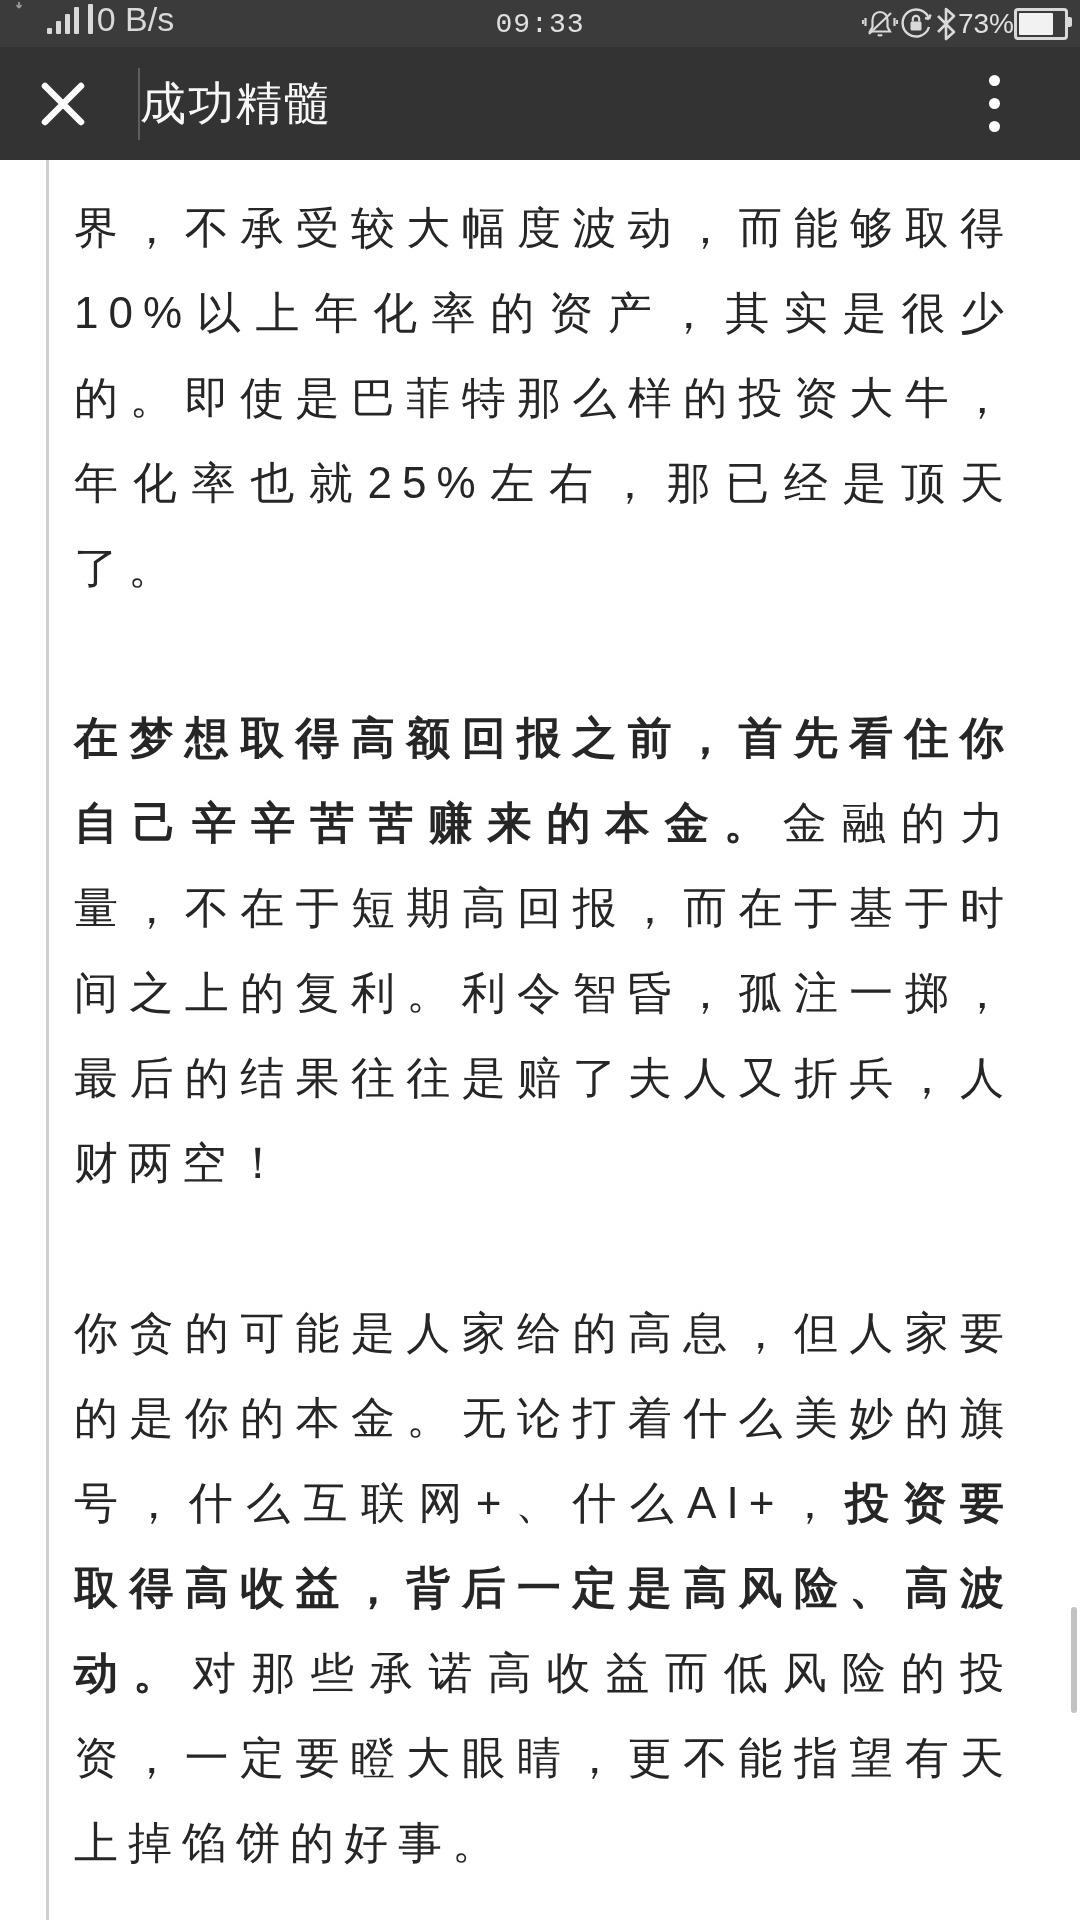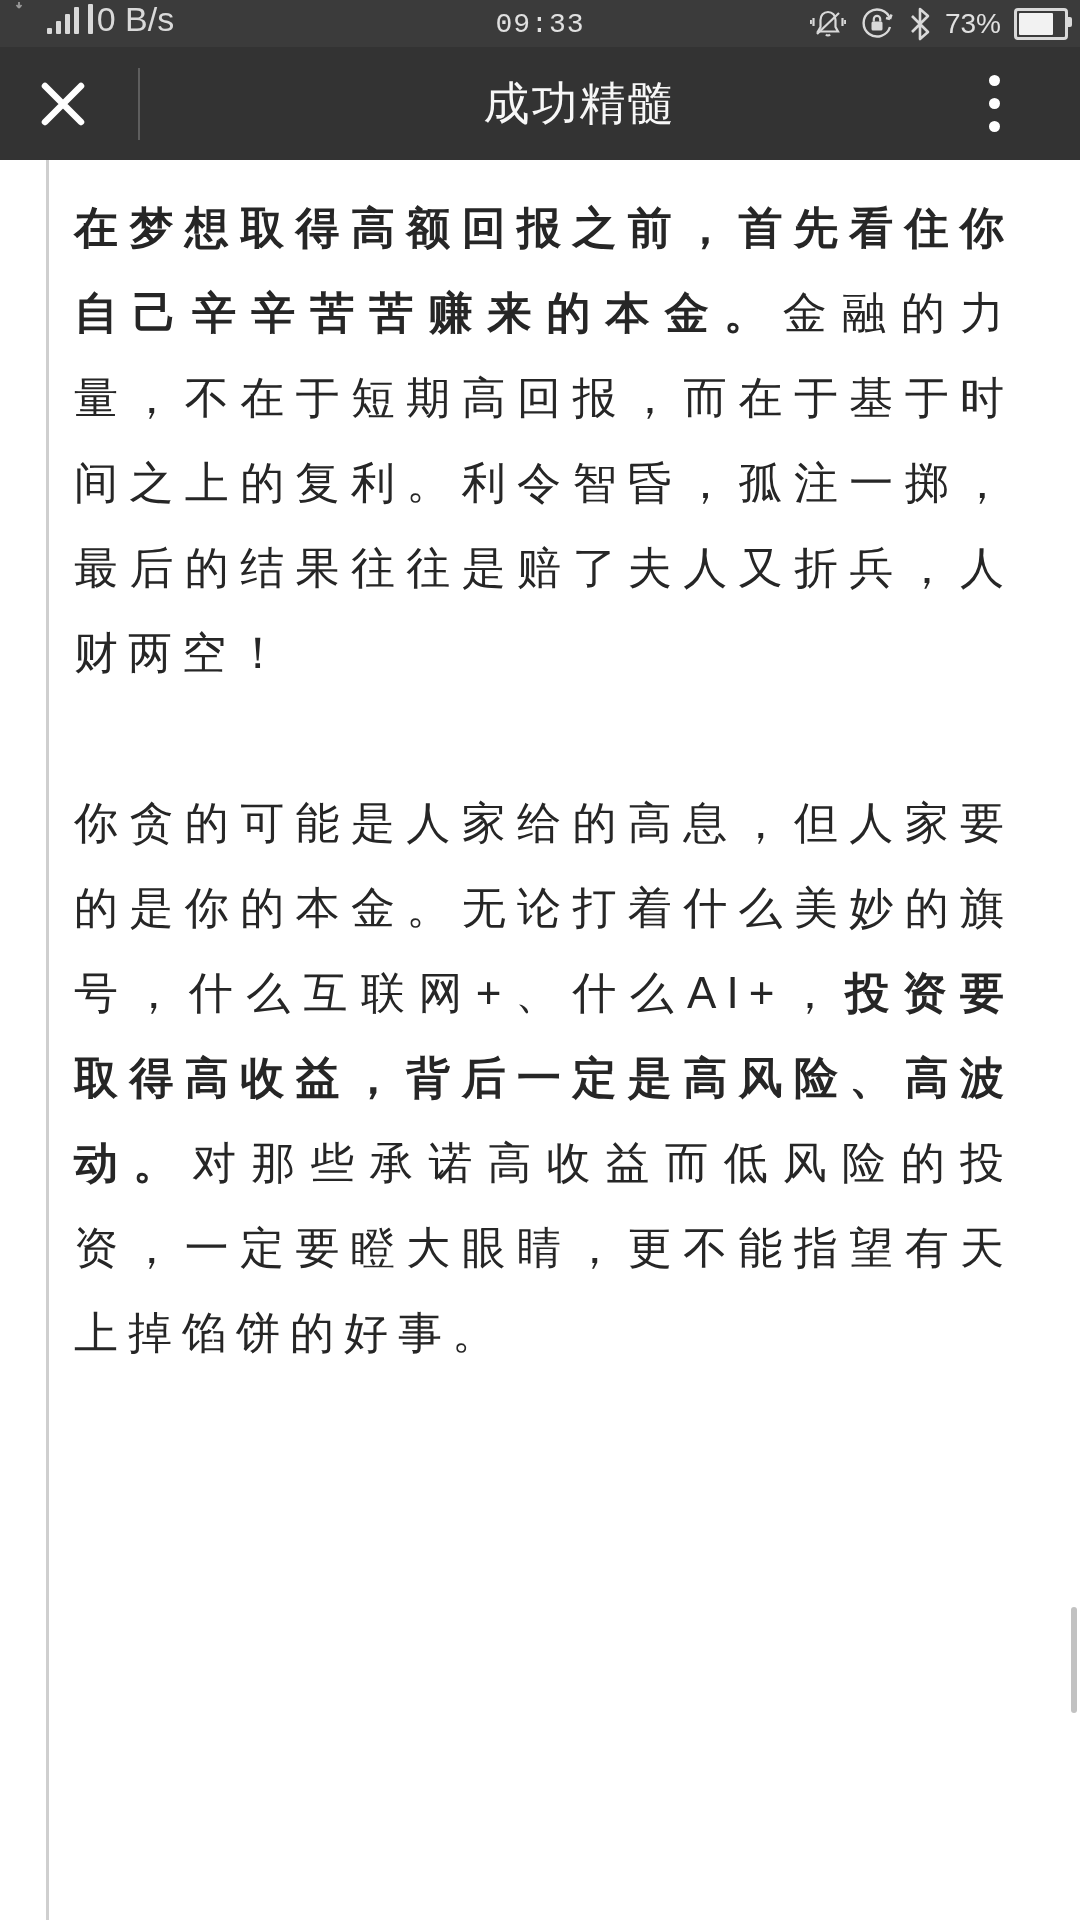--- a/index.html
+++ b/index.html
@@ -20,33 +20,33 @@
   .signal-bars .b1{height:6px;}
   .signal-bars .b2{height:13px;}
   .signal-bars .b3{height:20px;}
   .signal-bars .b4{height:27px;}
   .signal-bars .b5{height:30px;margin-left:5px;}
   .sb-speed{font-size:34px;color:#d9d9d9;margin-left:4px;}
   .sb-time{
     position:absolute;left:50%;top:50%;transform:translate(-50%,-50%);
     font-size:28px;color:#e0e0e0;letter-spacing:1px;font-family:Liberation Mono, monospace;
   }
-  .sb-right{position:absolute;right:12px;top:0;height:47px;display:flex;align-items:center;gap:13px;}
+  .sb-right{position:absolute;right:12px;top:0;height:47px;display:flex;align-items:center;}
   .sb-percent{font-size:28px;color:#e0e0e0;}
   .battery{position:relative;width:48px;height:26px;border:3px solid #d9d9d9;border-radius:4px;background:#3b3b3b;}
   .battery .fill{position:absolute;left:2px;top:2px;bottom:2px;width:70%;background:#f2f2f2;border-radius:1px;}
   .battery .nub{position:absolute;right:-7px;top:6px;width:4px;height:10px;background:#d9d9d9;border-radius:0 2px 2px 0;}
   
   .header{
     position:absolute;top:47px;left:0;width:1080px;height:113px;
     background:#333333;display:flex;align-items:center;
   }
   .close-btn{width:46px;height:46px;margin-left:40px;cursor:pointer;flex:0 0 auto;}
   .hdr-divider{width:2px;height:72px;background:#5e5e5e;margin-left:52px;flex:0 0 auto;}
-  .hdr-title{font-size:46px;color:#f7f7f7;margin-left:38px;font-weight:500;letter-spacing:2px;flex:1 1 auto;text-align:center;}
+  .hdr-title{font-size:46px;color:#f7f7f7;font-weight:500;letter-spacing:2px;flex:1 1 auto;}
   .menu-dots{display:flex;flex-direction:column;gap:12px;margin-right:72px;padding:8px;cursor:pointer;flex:0 0 auto;}
   .menu-dots .dot{width:11px;height:11px;border-radius:50%;background:#ffffff;}
   
   .content{position:absolute;top:160px;left:0;width:1080px;height:1760px;background:#ffffff;overflow:hidden;}
   .left-rule{position:absolute;left:46px;top:0;bottom:0;width:3px;background:#cfcfcf;}
   #article-body{padding:25px 66px 0 74px;}
   .para{
     margin:0 0 85px 0;
     font-size:44px;line-height:85px;letter-spacing:10px;
     color:#262626;text-align:justify;
@@ -119,19 +119,20 @@
     <div class="menu-dots">
       <div class="dot"></div>
       <div class="dot"></div>
       <div class="dot"></div>
     </div>
   </div>
 
   <div class="content">
     <div class="left-rule"></div>
     <div id="article-body">
+        <p class="para"><span>界，不承受较大幅度波动，而能够取得10%以上年化率的资产，其实是很少的。即使是巴菲特那么样的投资大牛，年化率也就25%左右，那已经是顶天了。</span></p>
         <p class="para"><span class="b">在梦想取得高额回报之前，首先看住你自己辛辛苦苦赚来的本金。</span><span>金融的力量，不在于短期高回报，而在于基于时间之上的复利。利令智昏，孤注一掷，最后的结果往往是赔了夫人又折兵，人财两空！</span></p>
         <p class="para"><span>你贪的可能是人家给的高息，但人家要的是你的本金。无论打着什么美妙的旗号，什么互联网+、什么AI+，</span><span class="b">投资要取得高收益，背后一定是高风险、高波动。</span><span>对那些承诺高收益而低风险的投资，一定要瞪大眼睛，更不能指望有天上掉馅饼的好事。</span></p>
       </div>
     <div class="scrollbar-thumb"></div>
   </div>
 
 </div>
 
 </body></html>

